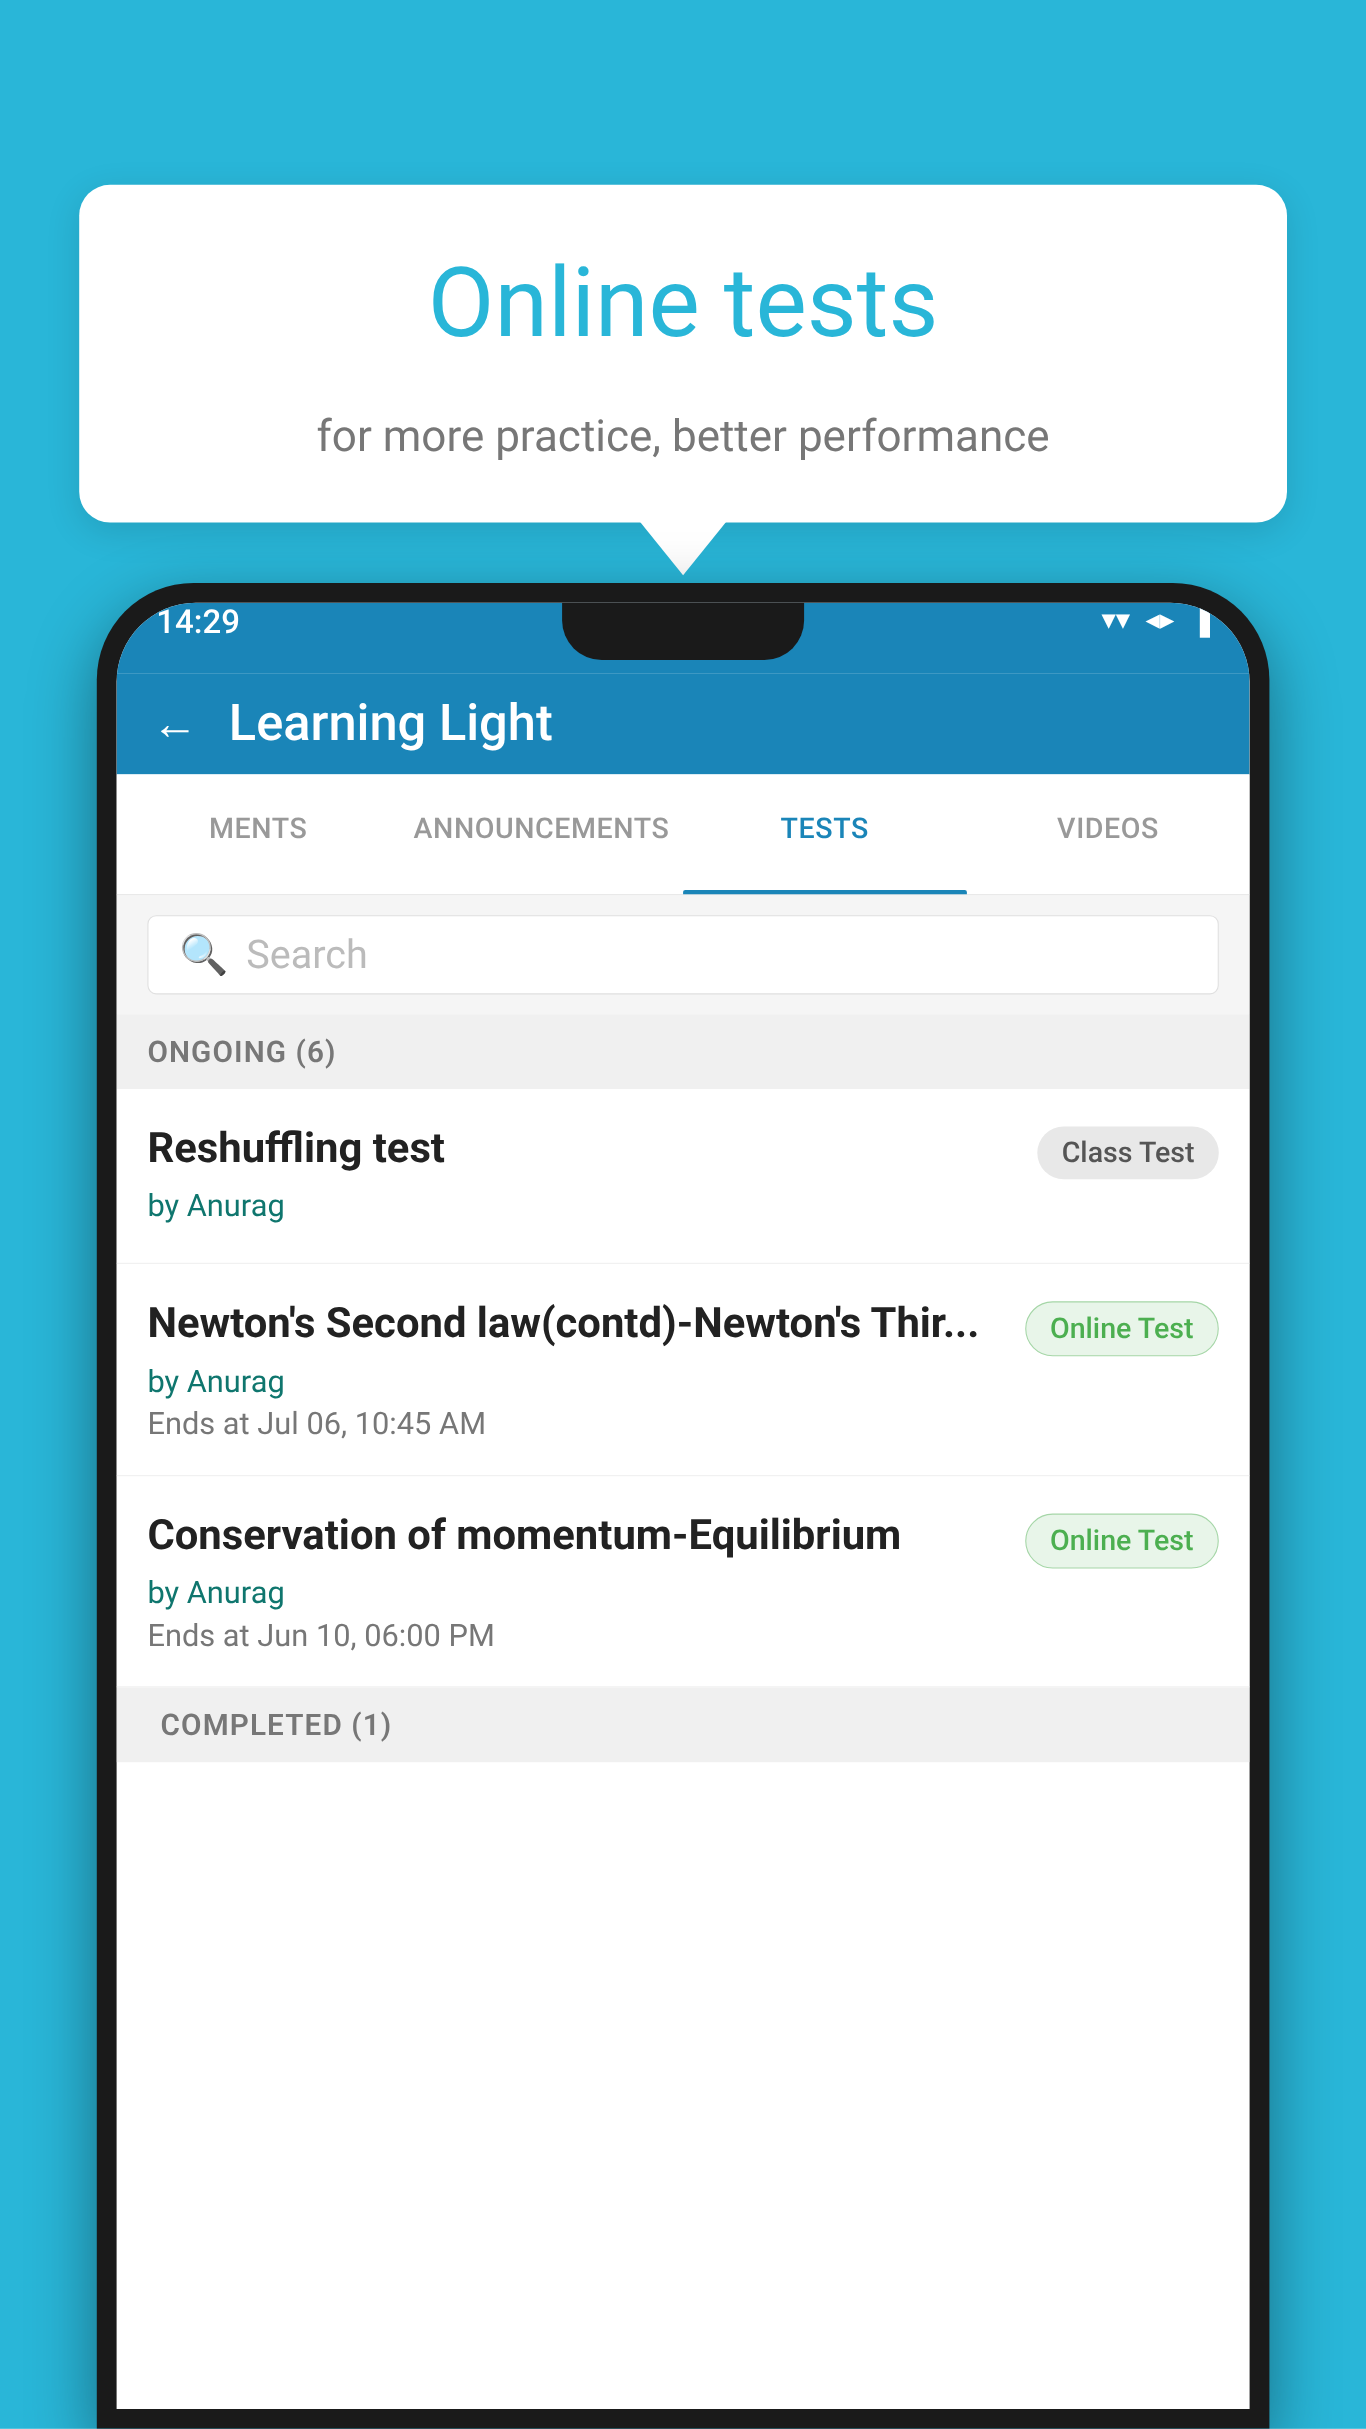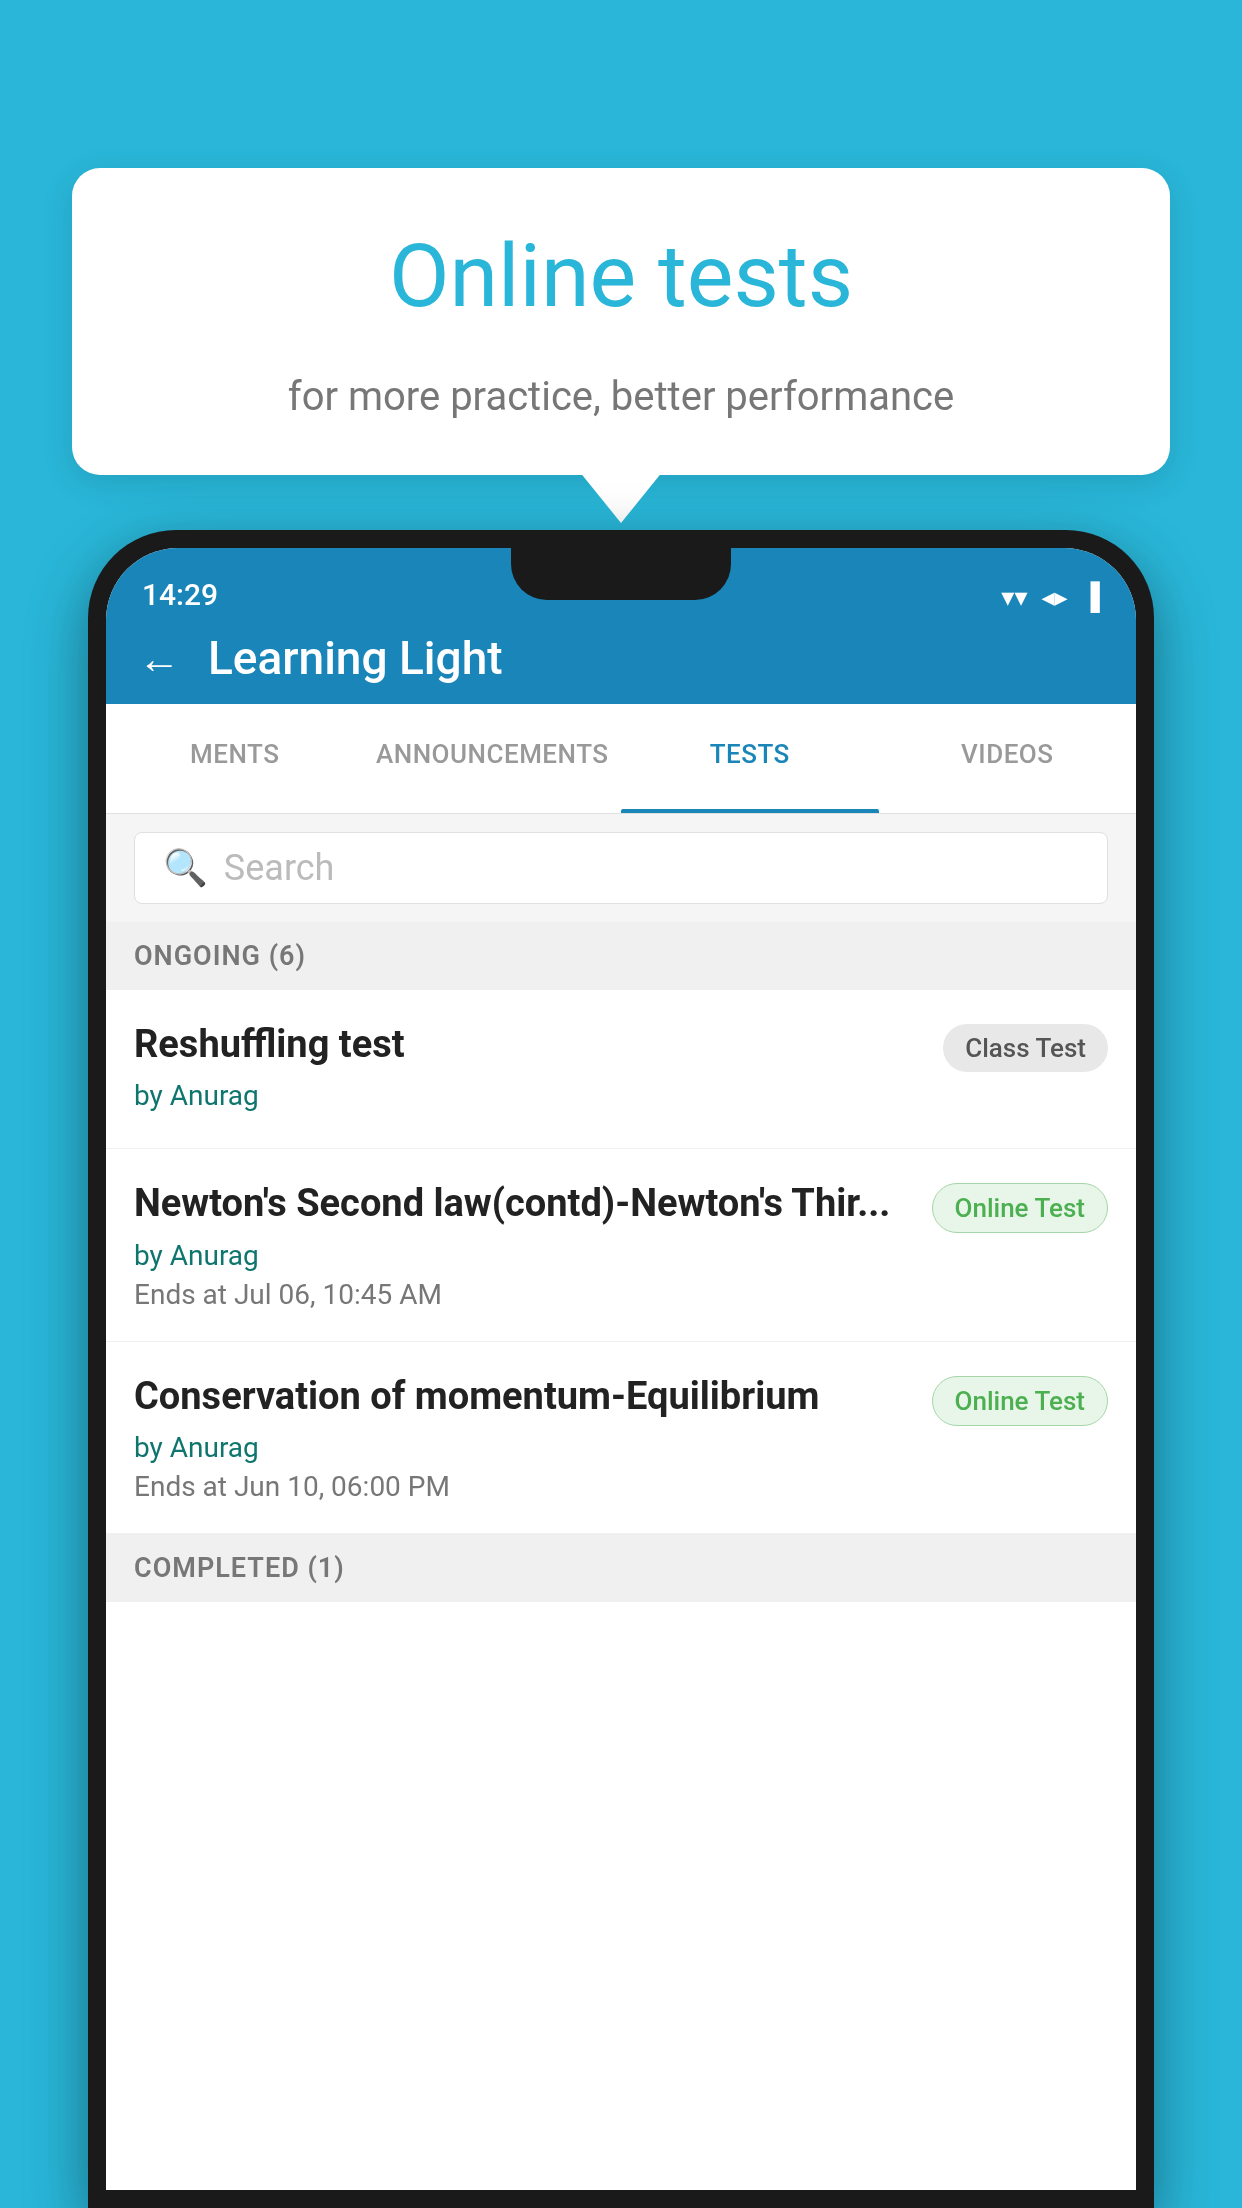--- a/index.html
+++ b/index.html
@@ -87,21 +87,21 @@
       background: #1a1a1a;
       border-radius: 0 0 36px 36px;
       z-index: 10;
     }
 
     
     .status-bar {
       background: #1a85b8;
       height: 64px;
       display: flex;
-      align-items: flex-end;
+      align-items: flex-start;
       justify-content: space-between;
       padding: 0 36px;
       position: relative;
     }
 
     .status-time {
       color: white;
       font-size: 30px;
       font-weight: 500;
     }
@@ -269,21 +269,21 @@
 
     .badge-online {
       background: #e8f5e9;
       color: #4caf50;
       border: 1.5px solid #a5d6a7;
     }
 
     
     .completed-header {
       background: #f0f0f0;
-      padding: 18px 28px;
+      padding: 18px 40px;
       font-size: 27px;
       font-weight: 600;
       color: #777;
       letter-spacing: 1px;
     }
   </style>
 </head>
 <body>
 
 <div class="speech-bubble">

